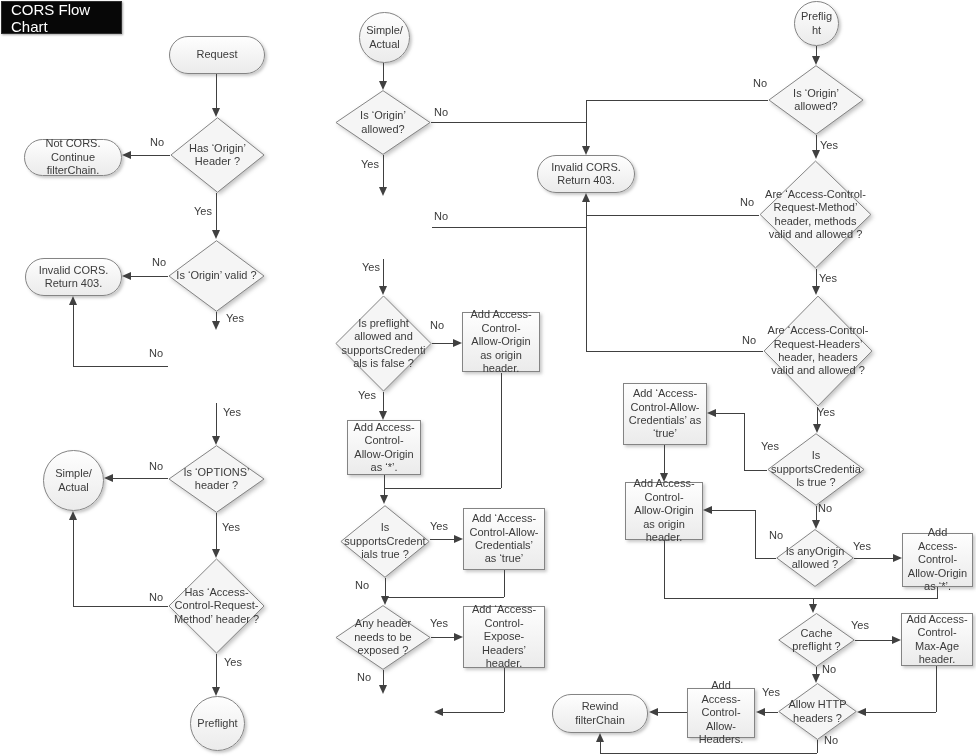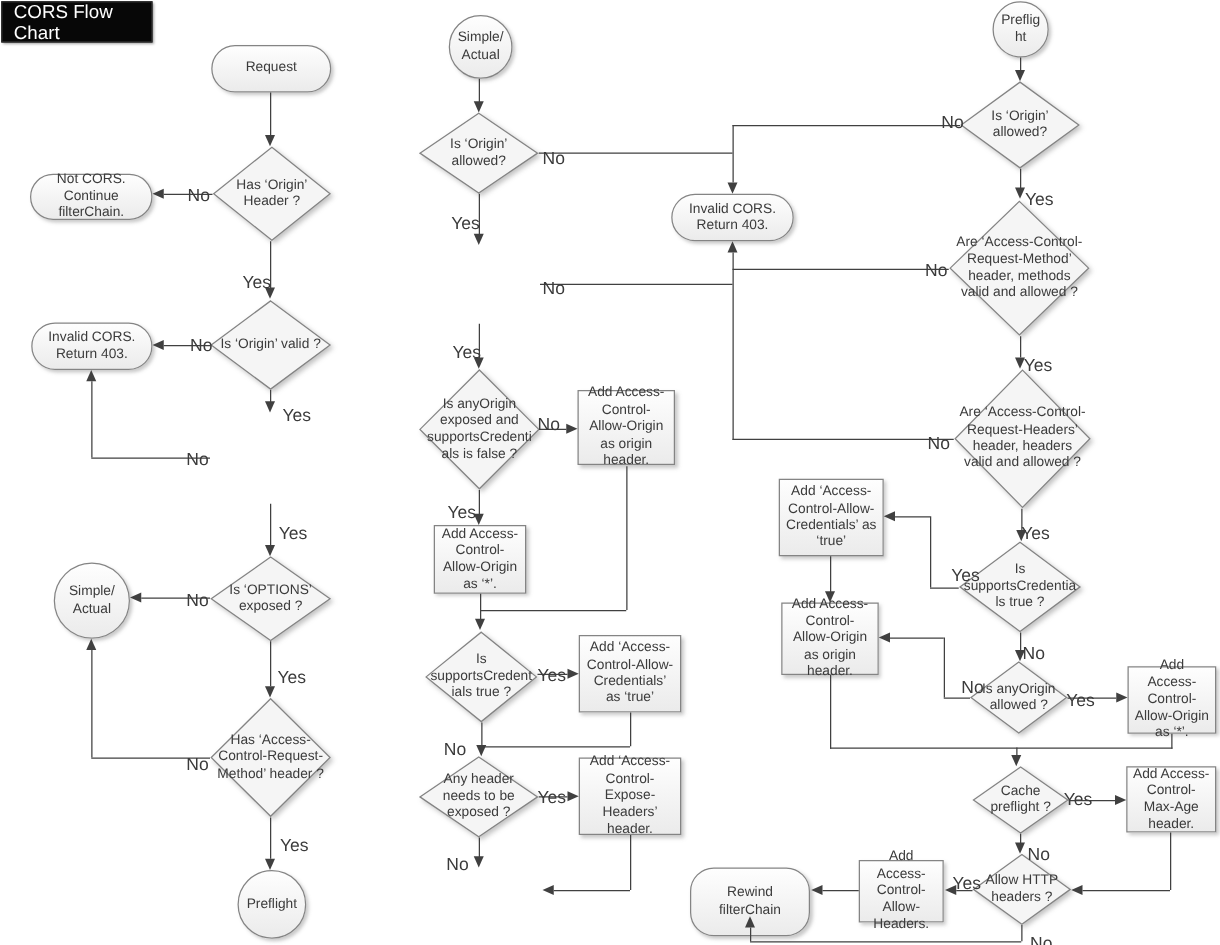--- a/index.html
+++ b/index.html
@@ -19,21 +19,21 @@
   .diamond polygon{fill:#f5f5f5;stroke:#848484;stroke-width:1;vector-effect:non-scaling-stroke;}
   .lbl{position:relative;z-index:1;width:100%;text-align:center;padding:0 4px;box-sizing:border-box;
        line-height:1.22;overflow-wrap:break-word;word-break:break-word;}
   .lh{position:absolute;height:1px;background:#404040;}
   .lv{position:absolute;width:1px;background:#404040;}
   .ar{position:absolute;width:0;height:0;}
   .ar.d{border-left:4px solid transparent;border-right:4px solid transparent;border-top:9px solid #404040;}
   .ar.u{border-left:4px solid transparent;border-right:4px solid transparent;border-bottom:9px solid #404040;}
   .ar.l{border-top:4px solid transparent;border-bottom:4px solid transparent;border-right:9px solid #404040;}
   .ar.r{border-top:4px solid transparent;border-bottom:4px solid transparent;border-left:9px solid #404040;}
-  .elbl{position:absolute;font-size:14px;color:#3b3b3b;white-space:nowrap;z-index:2;margin-top:12px;}
+  .elbl{position:absolute;font-size:11px;color:#3b3b3b;white-space:nowrap;z-index:2;}
 </style>
 </head>
 <body>
 
 <div id="canvas">
 
   <div class="title">CORS Flow Chart</div>
 
   <div class="node stadium" style="left:169px;top:36px;width:96px;height:38px">
       <div class="lbl">Request</div>
@@ -53,21 +53,21 @@
   <div class="node diamond" style="left:168px;top:240px;width:97px;height:72px">
       <svg viewBox="0 0 100 100" preserveAspectRatio="none">
         <polygon points="50,1 99,50 50,99 1,50"></polygon>
       </svg>
       <div class="lbl">Is ‘Origin’ valid ?</div>
     </div>
   <div class="node diamond" style="left:168px;top:445px;width:97px;height:68px">
       <svg viewBox="0 0 100 100" preserveAspectRatio="none">
         <polygon points="50,1 99,50 50,99 1,50"></polygon>
       </svg>
-      <div class="lbl">Is ‘OPTIONS’ exposed ?</div>
+      <div class="lbl">Is ‘OPTIONS’ header ?</div>
     </div>
   <div class="node circle" style="left:43px;top:450px;width:61px;height:61px">
       <div class="lbl">Simple/ Actual</div>
     </div>
   <div class="node diamond" style="left:168px;top:558px;width:97px;height:96px">
       <svg viewBox="0 0 100 100" preserveAspectRatio="none">
         <polygon points="50,1 99,50 50,99 1,50"></polygon>
       </svg>
       <div class="lbl">Has ‘Access-Control-Request-Method’ header ?</div>
     </div>
@@ -84,21 +84,21 @@
       </svg>
       <div class="lbl">Is ‘Origin’ allowed?</div>
     </div>
   <div class="node stadium" style="left:537px;top:155px;width:98px;height:38px">
       <div class="lbl">Invalid CORS. Return 403.</div>
     </div>
   <div class="node diamond" style="left:335px;top:295px;width:97px;height:97px">
       <svg viewBox="0 0 100 100" preserveAspectRatio="none">
         <polygon points="50,1 99,50 50,99 1,50"></polygon>
       </svg>
-      <div class="lbl">Is anyOrigin exposed and supportsCredentials is false ?</div>
+      <div class="lbl">Is preflight allowed and supportsCredentials is false ?</div>
     </div>
   <div class="node rect" style="left:462px;top:312px;width:78px;height:60px">
       <div class="lbl">Add Access-Control-Allow-Origin as origin header.</div>
     </div>
   <div class="node rect" style="left:347px;top:420px;width:74px;height:55px">
       <div class="lbl">Add Access-Control-Allow-Origin as ‘*’.</div>
     </div>
   <div class="node diamond" style="left:340px;top:505px;width:90px;height:73px">
       <svg viewBox="0 0 100 100" preserveAspectRatio="none">
         <polygon points="50,1 99,50 50,99 1,50"></polygon>
@@ -171,21 +171,21 @@
     </div>
   <div class="node rect" style="left:687px;top:688px;width:68px;height:50px">
       <div class="lbl">Add Access-Control-Allow-Headers.</div>
     </div>
   <div class="node diamond" style="left:778px;top:683px;width:79px;height:57px">
       <svg viewBox="0 0 100 100" preserveAspectRatio="none">
         <polygon points="50,1 99,50 50,99 1,50"></polygon>
       </svg>
       <div class="lbl">Allow HTTP headers ?</div>
     </div>
-  <div class="node stadium" style="left:552px;top:694px;width:96px;height:55px">
+  <div class="node stadium" style="left:552px;top:694px;width:96px;height:39px">
       <div class="lbl">Rewind filterChain</div>
     </div>
 
   <div class="lv" style="left:216px;top:74px;height:35px"></div>
     <div class="ar d" style="left:212px;top:108px"></div>
   <div class="lh" style="left:131px;top:155px;width:39px"></div>
     <div class="ar l" style="left:122px;top:151px"></div>
   <div class="elbl" style="left:150px;top:136px">No</div>
   <div class="lv" style="left:216px;top:193px;height:38px"></div>
     <div class="ar d" style="left:212px;top:230px"></div>

